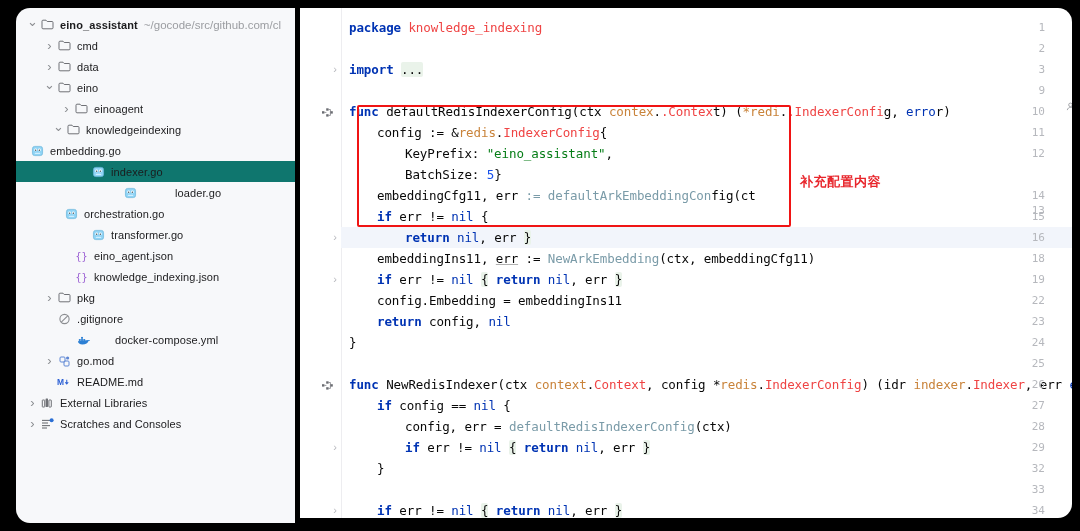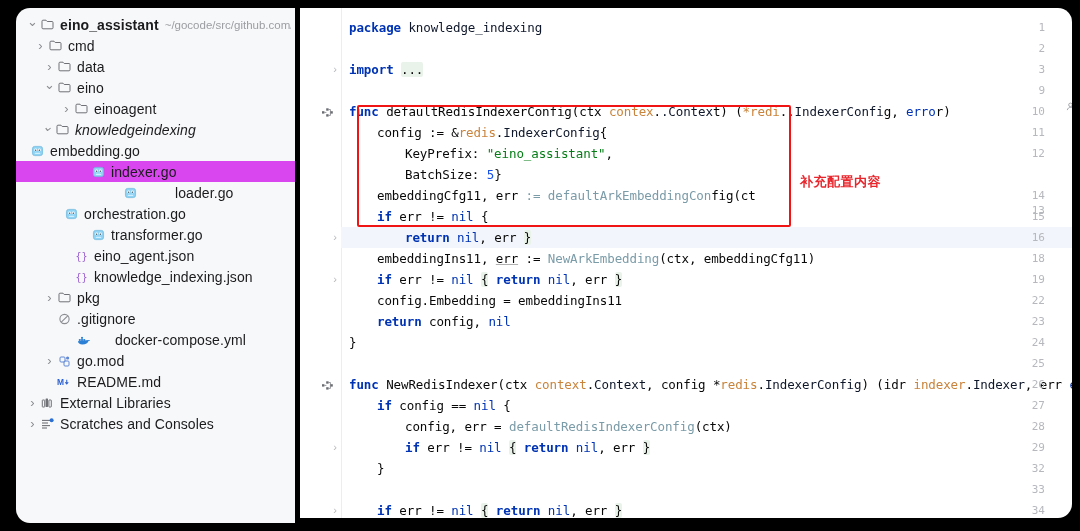--- a/index.html
+++ b/index.html
@@ -18,31 +18,31 @@
     border-radius:14px 0 0 14px;
     box-shadow:0 0 0 0.5px rgba(0,0,0,.06);
     overflow:hidden;
   }
   .tree{padding:6px 0 0 0;}
   .row{
     position:relative;display:flex;align-items:center;height:21px;
     font-size:12.5px;color:#1b1b1d;white-space:nowrap;
     padding-right:4px;
   }
-  .row.sel{background:#d946ef;}
+  .row.sel{background:#0f766e;}
   .chev{
     width:13px;min-width:13px;text-align:center;color:#8b8d91;font-size:9px;
     line-height:1;transform:translateY(0px);
   }
   .chev.open::before{content:"\2304";font-size:13px;position:relative;top:-3px;}
   .chev.closed::before{content:"\203A";font-size:13px;}
   .chev.none::before{content:"";}
   .ico{width:17px;min-width:17px;display:inline-flex;align-items:center;justify-content:center;margin-right:4px;}
   .ico svg{display:block;}
-  .lbl{font-size:14px;letter-spacing:.1px;}
+  .lbl{font-size:11px;letter-spacing:.1px;}
   .lbl.bold{font-weight:bold;}
   .path{color:#9b9da1;font-size:11.5px;margin-left:6px;overflow:hidden;}
 
   
   .editor{
     position:absolute;left:300px;top:8px;width:772px;height:510px;
     background:#ffffff;border-radius:0 14px 14px 0;overflow:hidden;
   }
   .gutter{
     position:absolute;left:0;top:0;width:41px;height:100%;
@@ -64,21 +64,21 @@
     font-family:"DejaVu Sans Mono","Liberation Mono",monospace;
     font-size:12.5px;line-height:21px;height:21px;
     white-space:pre;color:#080808;letter-spacing:-.1px;
   }
   .caretline{position:absolute;left:0;right:0;height:21px;background:#f2f5fb;}
 
   
   .kw{color:#0033b3;font-weight:bold;}
   .kw2{color:#0033b3;}
   .pkg{color:#c9833a;}
-  .typ{color:#0f172a;}
+  .typ{color:#ef4444;}
   .fn{color:#7a9ba8;}
   .str{color:#067d17;}
   .num{color:#1750eb;}
   .plain{color:#080808;}
   .fold{background:#eaf3ea;border-radius:2px;}
   .err-underline{text-decoration:underline;text-decoration-color:#b0b0b0;text-decoration-style:solid;}
 
   .blame{
     position:absolute;
     font-family:"Liberation Sans",sans-serif;font-size:11px;color:#9a9ca0;
@@ -107,21 +107,21 @@
         <span class="chev open"></span>
         <span class="ico">
           <svg width="13" height="12" viewBox="0 0 13 12">
               <path d="M1 2.2a1 1 0 0 1 1-1h3l1.2 1.3H11a1 1 0 0 1 1 1v5.3a1 1 0 0 1-1 1H2a1 1 0 0 1-1-1z" fill="none" stroke="#6f7176" stroke-width="1"></path>
             </svg>
         </span>
         <span class="lbl bold">eino_assistant</span>
         <span class="path">~/gocode/src/github.com/cl</span>
       </div>
 
-    <div class="row" style="padding-left: 18px;">
+    <div class="row" style="padding-left: 27px;">
           <span class="chev closed"></span>
           <span class="ico">
             <svg width="13" height="12" viewBox="0 0 13 12">
               <path d="M1 2.2a1 1 0 0 1 1-1h3l1.2 1.3H11a1 1 0 0 1 1 1v5.3a1 1 0 0 1-1 1H2a1 1 0 0 1-1-1z" fill="none" stroke="#6f7176" stroke-width="1"></path>
             </svg>
           </span>
           <span class="lbl">cmd</span>
         </div>
         <div class="row" style="padding-left: 27px;">
           <span class="chev closed"></span>
@@ -143,21 +143,21 @@
         </div>
         <div class="row" style="padding-left: 44px;">
           <span class="chev closed"></span>
           <span class="ico">
             <svg width="13" height="12" viewBox="0 0 13 12">
               <path d="M1 2.2a1 1 0 0 1 1-1h3l1.2 1.3H11a1 1 0 0 1 1 1v5.3a1 1 0 0 1-1 1H2a1 1 0 0 1-1-1z" fill="none" stroke="#6f7176" stroke-width="1"></path>
             </svg>
           </span>
           <span class="lbl">einoagent</span>
         </div>
-        <div class="row" style="padding-left: 25px; font-style: italic;">
+        <div class="row" style="padding-left: 36px;">
           <span class="chev open"></span>
           <span class="ico">
             <svg width="13" height="12" viewBox="0 0 13 12">
               <path d="M1 2.2a1 1 0 0 1 1-1h3l1.2 1.3H11a1 1 0 0 1 1 1v5.3a1 1 0 0 1-1 1H2a1 1 0 0 1-1-1z" fill="none" stroke="#6f7176" stroke-width="1"></path>
             </svg>
           </span>
           <span class="lbl">knowledgeindexing</span>
         </div>
         <div class="row" style="">
           <span class="chev none"></span>

